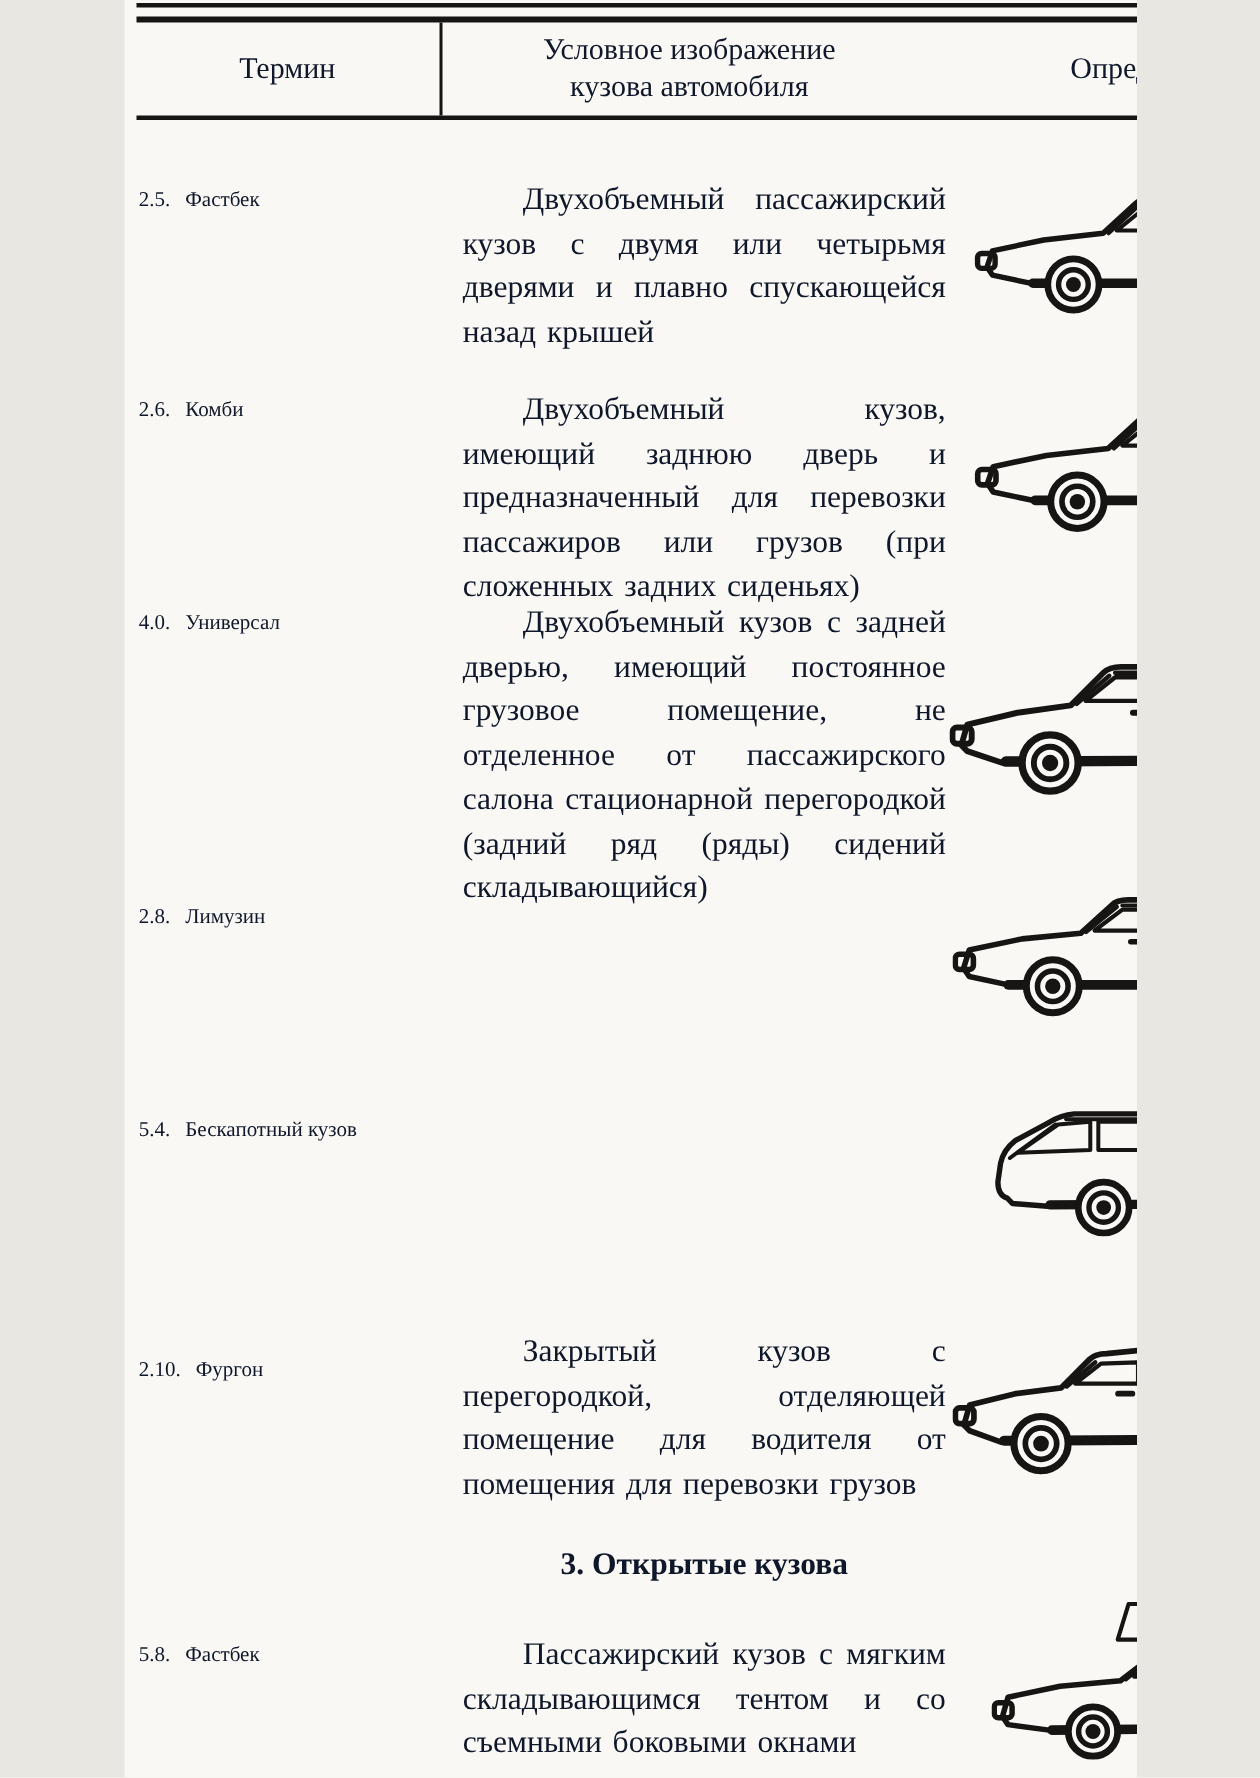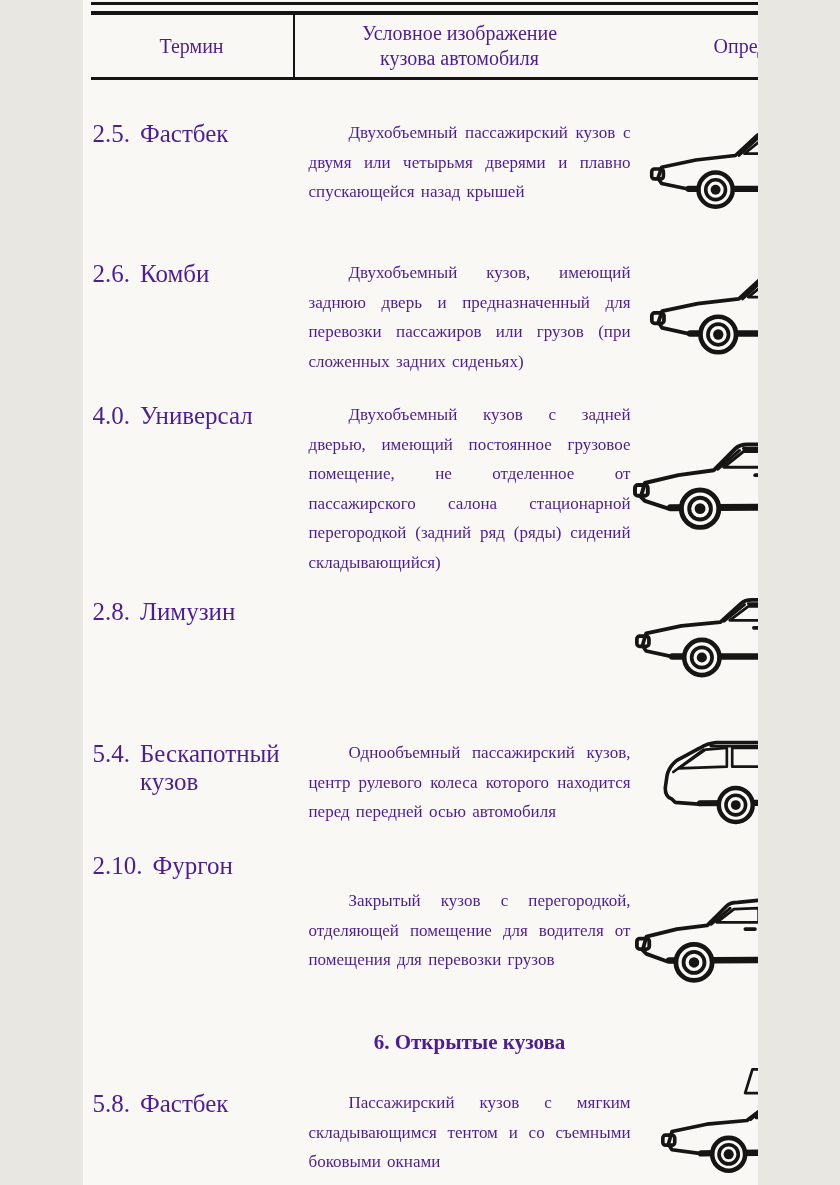--- a/index.html
+++ b/index.html
@@ -1,44 +1,44 @@
 <!DOCTYPE html>
 <html><head>
 <meta charset="utf-8">
 <style>
   html,body { margin:0; padding:0; }
   body { background:#e9e7e2; }
   .page {
     position:relative; width:675px; height:1185px; margin:0 auto;
-    background:#f9f8f4; color:#4c1d95; overflow:hidden;
+    background:#f9f8f4; color:#0f172a; overflow:hidden;
     font-family:"Liberation Serif","DejaVu Serif",serif;
   }
   
   .thead { position:absolute; top:2px; left:8px; width:826px; }
   .rule-top { border-top:3px solid #161513; }
   .head-box {
     margin-top:6px; border-top:4px solid #161513; border-bottom:3px solid #161513;
     display:grid; grid-template-columns:204px 330px 292px;
   }
   .head-cell {
     height:62px; display:flex; align-items:center; justify-content:center;
     text-align:center; font-size:20px; line-height:25px;
   }
   .head-cell.sep { border-right:2px solid #161513; }
   .head-cell .narrow { display:inline-block; max-width:232px; }
   
   .term {
     position:absolute; left:10px; width:206px;
-    display:flex; gap:10px; font-size:25px; line-height:28px;
+    display:flex; gap:10px; font-size:14px; line-height:28px;
   }
   .term .num { flex:0 0 auto; }
   .term .name { font-weight:normal; max-width:150px; }
   .def {
     position:absolute; left:226px; width:322px;
-    font-size:17px; line-height:29.5px; text-align:justify; text-indent:40px;
+    font-size:21px; line-height:29.5px; text-align:justify; text-indent:40px;
     word-spacing:2px;
   }
   .section-head {
     position:absolute; left:226px; width:322px; text-align:center;
     font-weight:bold; font-size:21px; white-space:nowrap;
   }
   
   .car-wrap { position:absolute; }
   .car { display:block; width:100%; height:auto; }
   .car .o3 { stroke:#161513; stroke-width:3; fill:none; stroke-linecap:round; stroke-linejoin:round; }
@@ -185,21 +185,20 @@
       <circle class="wh" cx="210" cy="91" r="19"></circle>
         <circle class="o4" cx="210" cy="91" r="11"></circle>
         <circle class="fill" cx="210" cy="91" r="5.5"></circle>
     </svg>
   </div>
 
   <div class="term" style="top:740px">
     <span class="num">5.4.</span>
     <span class="name">Бескапотный кузов</span>
   </div>
-  <div class="def" style="top:738px">Однообъемный пассажирский кузов, центр рулевого колеса которого находится перед передней осью автомобиля</div>
   <div class="car-wrap" style="top:722px;left:576px;width:250px">
     <svg class="car" viewBox="0 0 280 126" aria-label="cab-over-one-box-car-side-view">
       <path class="o4" d="M14,86 Q7,84 7,74 L9,60 Q11,50 20,43 L46,29 Q54,24 64,23 L168,23 Q180,23 190,29 L230,51 L250,58 Q257,61 257,70 L255,82 L232,90 L44,92 L18,90 Z"></path>
       <path class="o7" d="M46,91 L230,90"></path>
       <path class="o3" d="M16,56 L50,31"></path>
       <path class="o3" d="M22,52 L52,31 L76,29 L76,50 Z"></path>
       <path class="o3" d="M82,29 L82,50 L120,50 L120,29 Z"></path>
       <path class="o3" d="M126,29 L126,50 L162,50 L162,29 Z"></path>
       <path class="o3" d="M168,30 L194,35 L212,48 L168,50 Z"></path>
       <path class="o3" d="M58,27 L170,27"></path>
@@ -208,21 +207,21 @@
       <path class="o4" d="M142,58 L152,58"></path>
       <circle class="wh" cx="86" cy="93" r="19"></circle>
         <circle class="o4" cx="86" cy="93" r="11"></circle>
         <circle class="fill" cx="86" cy="93" r="5.5"></circle>
       <circle class="wh" cx="206" cy="93" r="19"></circle>
         <circle class="o4" cx="206" cy="93" r="11"></circle>
         <circle class="fill" cx="206" cy="93" r="5.5"></circle>
     </svg>
   </div>
 
-  <div class="term" style="top:852px">
+  <div class="term" style="top:900px">
     <span class="num">2.10.</span>
     <span class="name">Фургон</span>
   </div>
   <div class="def" style="top:886px">Закрытый кузов с перегородкой, отделяющей помещение для водителя от помещения для перевозки грузов</div>
   <div class="car-wrap" style="top:872px;left:552px;width:276px">
     <svg class="car" viewBox="0 0 290 138" aria-label="van-open-rear-door-side-view">
       <path class="o4" d="M8,82 L12,68 L44,60 L76,56 L96,36 Q100,32 108,32 L148,28 L228,30 L238,35 L242,62 L248,68 L250,80 L244,88 L226,92 L34,94 L12,86 Z"></path>
       <path class="o7" d="M36,93 L226,92"></path>
       <path class="o3" d="M80,55 L100,38"></path>
       <path class="o3" d="M86,53 L104,39 L130,38 L130,53 Z"></path>
@@ -235,21 +234,21 @@
       <rect class="o4" x="2" y="70" width="13" height="11" rx="3"></rect>
       <circle class="wh" cx="62" cy="95" r="19"></circle>
         <circle class="o4" cx="62" cy="95" r="11"></circle>
         <circle class="fill" cx="62" cy="95" r="5.5"></circle>
       <circle class="wh" cx="194" cy="95" r="19"></circle>
         <circle class="o4" cx="194" cy="95" r="11"></circle>
         <circle class="fill" cx="194" cy="95" r="5.5"></circle>
     </svg>
   </div>
 
-  <div class="section-head" style="top:1030px">6. Открытые кузова</div>
+  <div class="section-head" style="top:1030px">3. Открытые кузова</div>
 
   <div class="term" style="top:1090px">
     <span class="num">5.8.</span>
     <span class="name">Фастбек</span>
   </div>
   <div class="def" style="top:1088px">Пассажирский кузов с мягким складывающимся тентом и со съемными боковыми окнами</div>
   <div class="car-wrap" style="top:1062px;left:578px;width:256px">
     <svg class="car" viewBox="0 0 280 130" aria-label="phaeton-car-removable-side-windows">
       <path class="o3" d="M100,8 L148,8 L148,34 L92,34 Z"></path>
       <path class="o3" d="M156,7 L198,7 L202,33 L156,33 Z"></path>

